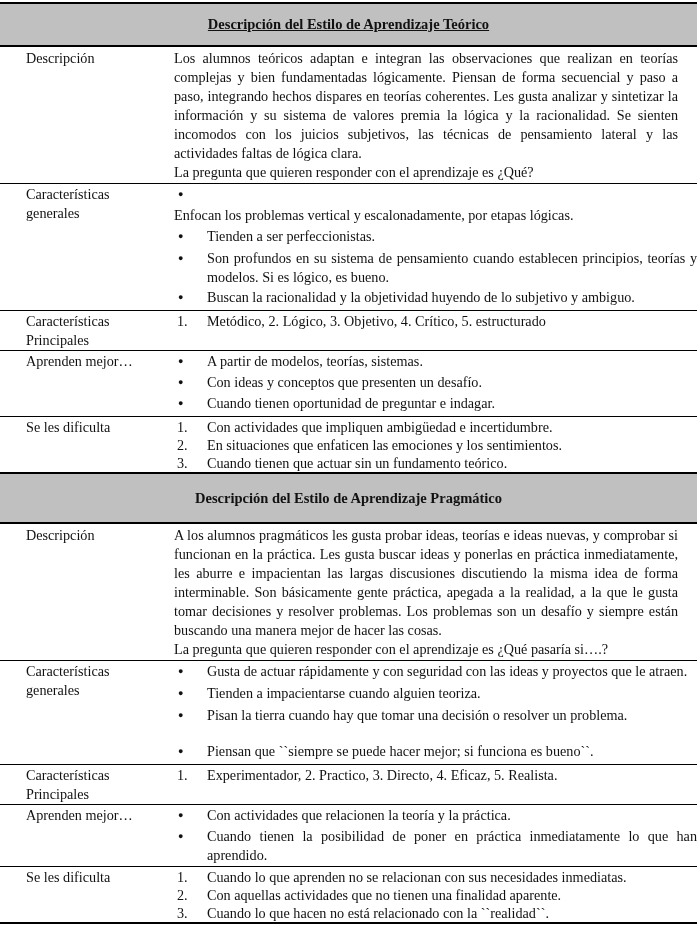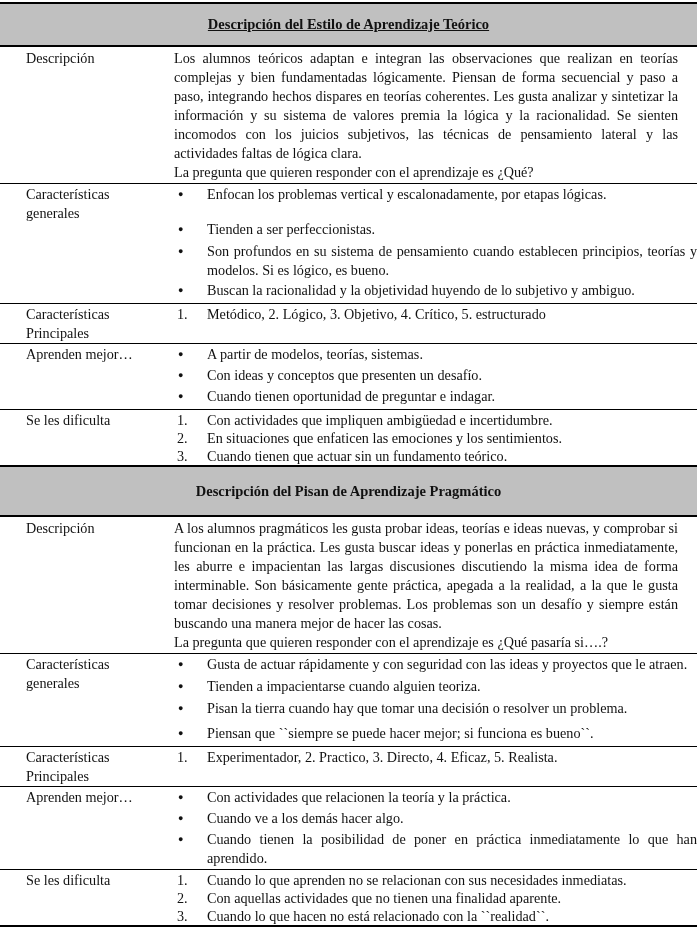--- a/index.html
+++ b/index.html
@@ -46,21 +46,21 @@
       <div>La pregunta  que quieren responder con el aprendizaje es ¿Qué?</div>
     </div>
   </div>
 
   <div class="row" style="padding-top:1px; padding-bottom:1px;">
     <div class="lbl">
       <div>Características</div>
       <div>generales</div>
     </div>
     <ul class="list cnt bul">
-      <li style="margin-bottom:14px;">
+      <li style="margin-bottom:2px;flex-direction:column;">
           <span class="mk"></span>
           <span class="txt">Enfocan los problemas vertical y  escalonadamente, por etapas lógicas.</span>
         </li>
       <li style="margin-bottom:1px;">
           <span class="mk"></span>
           <span class="txt">Tienden a ser perfeccionistas.</span>
         </li>
       <li style="margin-bottom:1px;">
           <span class="mk"></span>
           <span class="txt">Son profundos en su sistema de pensamiento cuando establecen principios, teorías y modelos. Si es lógico, es bueno.</span>
@@ -113,21 +113,21 @@
           <span class="txt">En situaciones que enfaticen las emociones y los sentimientos.</span>
         </li>
       <li>
           <span class="mk">3.</span>
           <span class="txt">Cuando tienen que actuar sin un fundamento teórico.</span>
         </li>
     </ul>
   </div>
 
   <div class="hdr" style="height:48px; border-top:none;">
-    <span>Descripción del Pisan de Aprendizaje Pragmático</span>
+    <span>Descripción del Estilo de Aprendizaje Pragmático</span>
   </div>
 
   <div class="row" style="padding-top:2px; padding-bottom:1px;">
     <div class="lbl">Descripción</div>
     <div class="cnt">
       <div class="desc">A los alumnos pragmáticos les gusta probar ideas, teorías e ideas nuevas, y comprobar si funcionan en la práctica. Les gusta buscar ideas y ponerlas en práctica inmediatamente, les aburre e impacientan las largas discusiones discutiendo la misma idea de forma interminable. Son básicamente gente práctica, apegada a la realidad, a la que le gusta tomar decisiones y resolver problemas. Los problemas son un desafío y siempre están buscando una manera mejor de hacer las cosas.</div>
       <div>La pregunta que quieren responder con el aprendizaje es ¿Qué pasaría si….?</div>
     </div>
   </div>
 
@@ -138,21 +138,21 @@
     </div>
     <ul class="list cnt bul">
       <li style="margin-bottom:1px;">
           <span class="mk"></span>
           <span class="txt">Gusta de actuar rápidamente y con seguridad con las ideas y proyectos que le atraen.</span>
         </li>
       <li style="margin-bottom:1px;justify-content:flex-end;">
           <span class="mk"></span>
           <span class="txt">Tienden a impacientarse  cuando alguien teoriza.</span>
         </li>
-      <li style="margin-bottom:4px;">
+      <li style="margin-bottom:15px;">
           <span class="mk"></span>
           <span class="txt">Pisan la tierra cuando hay que tomar una decisión o resolver un problema.</span>
         </li>
       <li>
           <span class="mk"></span>
           <span class="txt">Piensan que ``siempre  se puede hacer mejor; si funciona es bueno``.</span>
         </li>
     </ul>
   </div>
 
@@ -169,24 +169,20 @@
 
   <div class="row" style="padding-top:1px; padding-bottom:1px;">
     <div class="lbl">Aprenden mejor…</div>
     <ul class="list cnt bul">
       <li>
           <span class="mk"></span>
           <span class="txt">Con actividades que relacionen la teoría y la práctica.</span>
         </li>
       <li>
           <span class="mk"></span>
-          <span class="txt">Cuando ve a los demás hacer algo.</span>
-        </li>
-      <li>
-          <span class="mk"></span>
           <span class="txt">Cuando tienen la posibilidad de poner en práctica inmediatamente  lo que han aprendido.</span>
         </li>
     </ul>
   </div>
 
   <div class="row" style="padding-top:1px; line-height:18px; border-bottom:2px solid #000;">
     <div class="lbl">Se les dificulta</div>
     <ul class="list cnt">
       <li>
           <span class="mk">1.</span>

